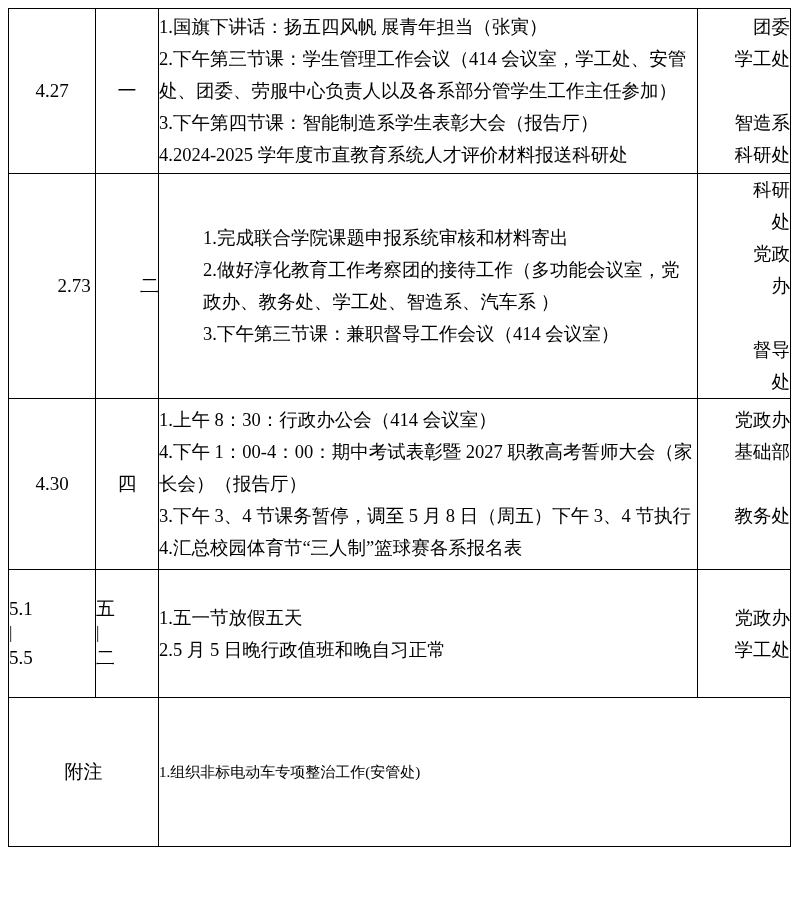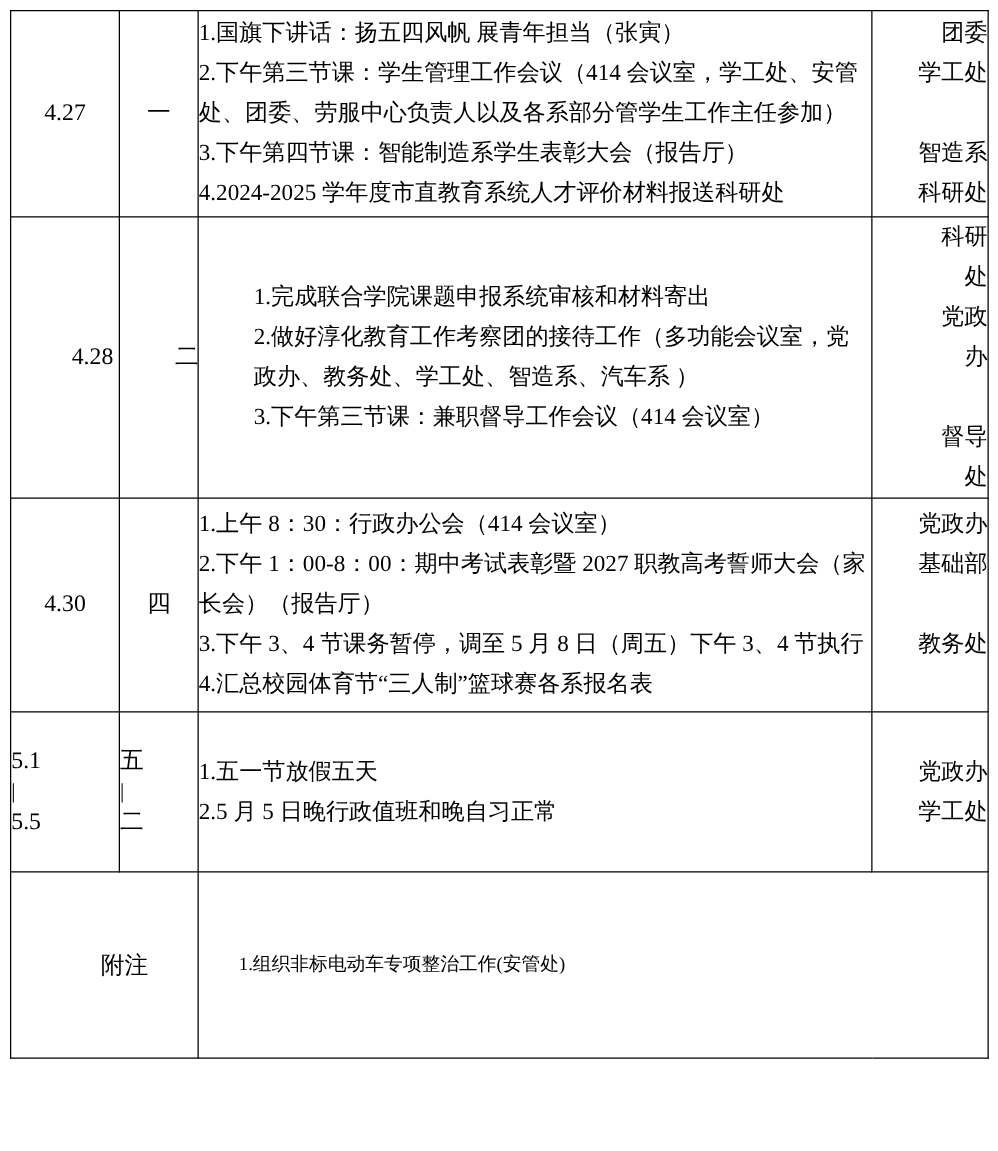--- a/index.html
+++ b/index.html
@@ -102,21 +102,21 @@
 
   td.body-cell.mid { vertical-align: middle; }
   td.dept-cell.mid { vertical-align: middle; }
 
   
   tr.r1 td { height: 164px; margin-left: 12px; }
   tr.r2 td { height: 151px; padding-left: 44px; }
   tr.r3 td { height: 85px; }
   tr.r4 td { height: 170px; }
   tr.r5 td { height: 127px; }
-  tr.r-note td { height: 148px; padding-left: 32px; }
+  tr.r-note td { height: 148px; }
 
   td.note-label {
     text-align: center;
     font-size: 19px;
   }
   td.note-body {
     padding-left: 12px;
     font-size: 15px;
     line-height: 32px;
     text-align: left;
@@ -148,42 +148,42 @@
         <td class="dept-cell">
           <span class="dline">团委</span>
           <span class="dline">学工处</span>
           <span class="dline blank"></span>
           <span class="dline">智造系</span>
           <span class="dline">科研处</span>
         </td>
       </tr>
 
       <tr class="r2">
-        <td class="date-cell">4.28</td>
+        <td class="date-cell">2.73</td>
         <td class="week-cell">二</td>
         <td class="body-cell">
           <div class="line">1.完成联合学院课题申报系统审核和材料寄出</div>
           <div class="line">2.做好淳化教育工作考察团的接待工作（多功能会议室，党政办、教务处、学工处、智造系、汽车系 ）</div>
           <div class="line">3.下午第三节课：兼职督导工作会议（414 会议室）</div>
         </td>
         <td class="dept-cell">
           <span class="dline">科研处</span>
           <span class="dline">党政办</span>
           <span class="dline blank"></span>
           <span class="dline">督导处</span>
         </td>
       </tr>
 
 
       <tr class="r4">
         <td class="date-cell">4.30</td>
         <td class="week-cell">四</td>
         <td class="body-cell">
           <div class="line">1.上午 8：30：行政办公会（414 会议室）</div>
-          <div class="line">2.下午 1：00-8：00：期中考试表彰暨 2027 职教高考誓师大会（家长会）（报告厅）</div>
+          <div class="line">4.下午 1：00-4：00：期中考试表彰暨 2027 职教高考誓师大会（家长会）（报告厅）</div>
           <div class="line">3.下午 3、4 节课务暂停，调至 5 月 8 日（周五）下午 3、4 节执行</div>
           <div class="line">4.汇总校园体育节“三人制”篮球赛各系报名表</div>
         </td>
         <td class="dept-cell">
           <span class="dline">党政办</span>
           <span class="dline">基础部</span>
           <span class="dline blank"></span>
           <span class="dline">教务处</span>
           <span class="dline blank"></span>
         </td>

